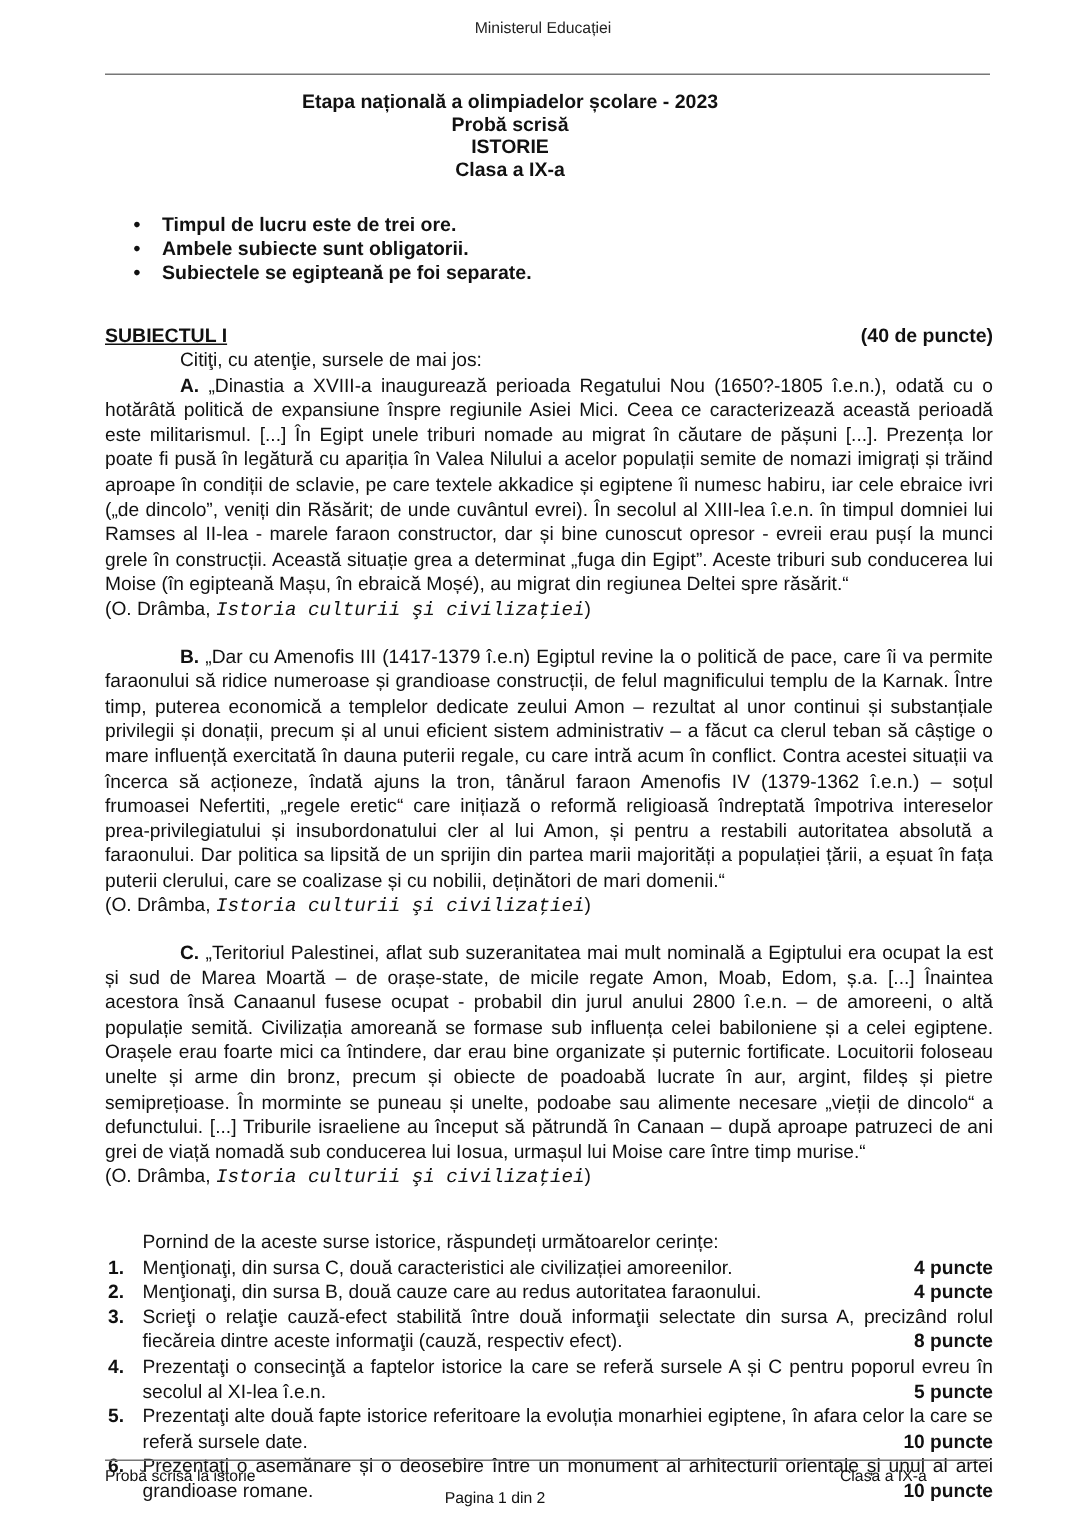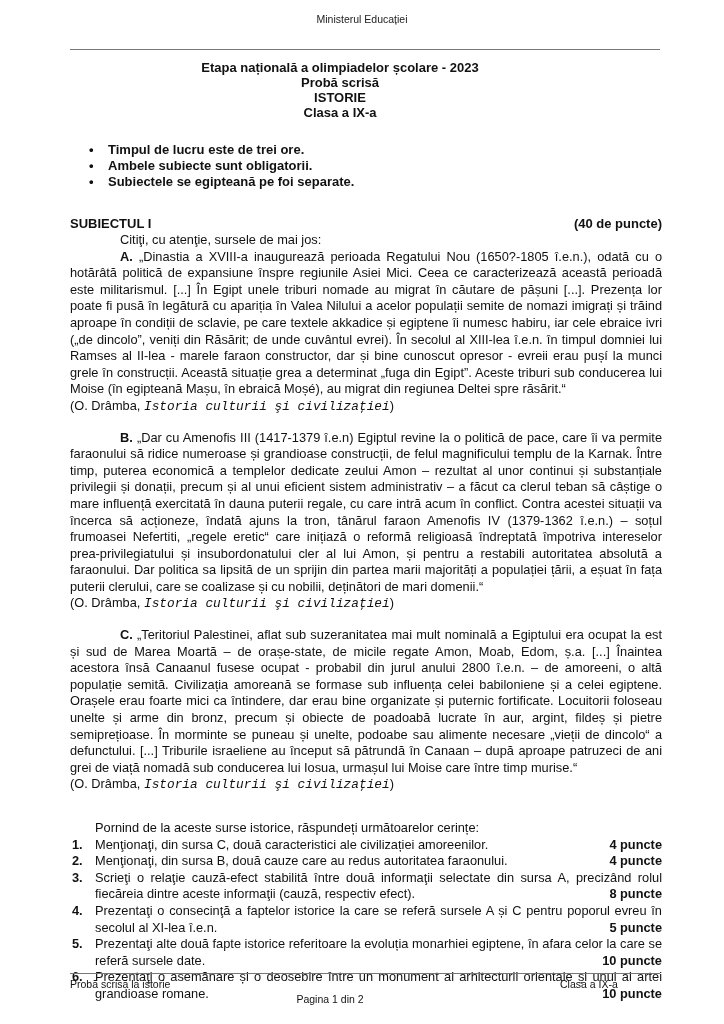--- a/index.html
+++ b/index.html
@@ -5,21 +5,21 @@
   html, body { margin: 0; padding: 0; background: #ffffff; }
   body { width: 724px; height: 1024px; position: relative; overflow: hidden;
          font-family: "Liberation Sans", sans-serif; color: #111; }
   .page-header { position: absolute; top: 13px; left: 0; width: 724px; text-align: center; font-size: 10.5px; color: #222; }
   .hr-top { position: absolute; top: 49px; left: 70px; width: 590px; border-top: 1px solid #777; }
   .titles { position: absolute; top: 60px; left: 0; width: 680px; text-align: center; font-weight: bold; font-size: 13px; line-height: 15px; }
   .rules { position: absolute; top: 142px; left: 84px; margin: 0; padding: 0; list-style: none; font-weight: bold; font-size: 13px; line-height: 16px; }
   .rules li { position: relative; padding-left: 24px; }
   .rules li::before { content: "•"; position: absolute; left: 5px; }
   .subject-title { position: absolute; top: 216px; left: 70px; width: 592px; font-weight: bold; font-size: 13px; display: flex; justify-content: space-between; }
-  .subject-title .u { }
+  .subject-title .u { text-decoration: underline; }
   .content { position: absolute; top: 232px; left: 70px; width: 592px; font-size: 12.8px; line-height: 16.6px; }
   .content p { margin: 0; text-align: justify; }
   .indent { text-indent: 50px; }
   .cite { display: block; text-align: right; margin-top: -16.6px; }
   .gap { height: 14px; }
   .src-letter { font-weight: bold; }
   .q-intro { margin-top: 26px !important; padding-left: 25px; }
   .questions { margin: 0; padding: 0; list-style: none; }
   .questions li { position: relative; padding-left: 25px; text-align: justify; }
   .questions .num { position: absolute; left: 2px; font-weight: bold; }

